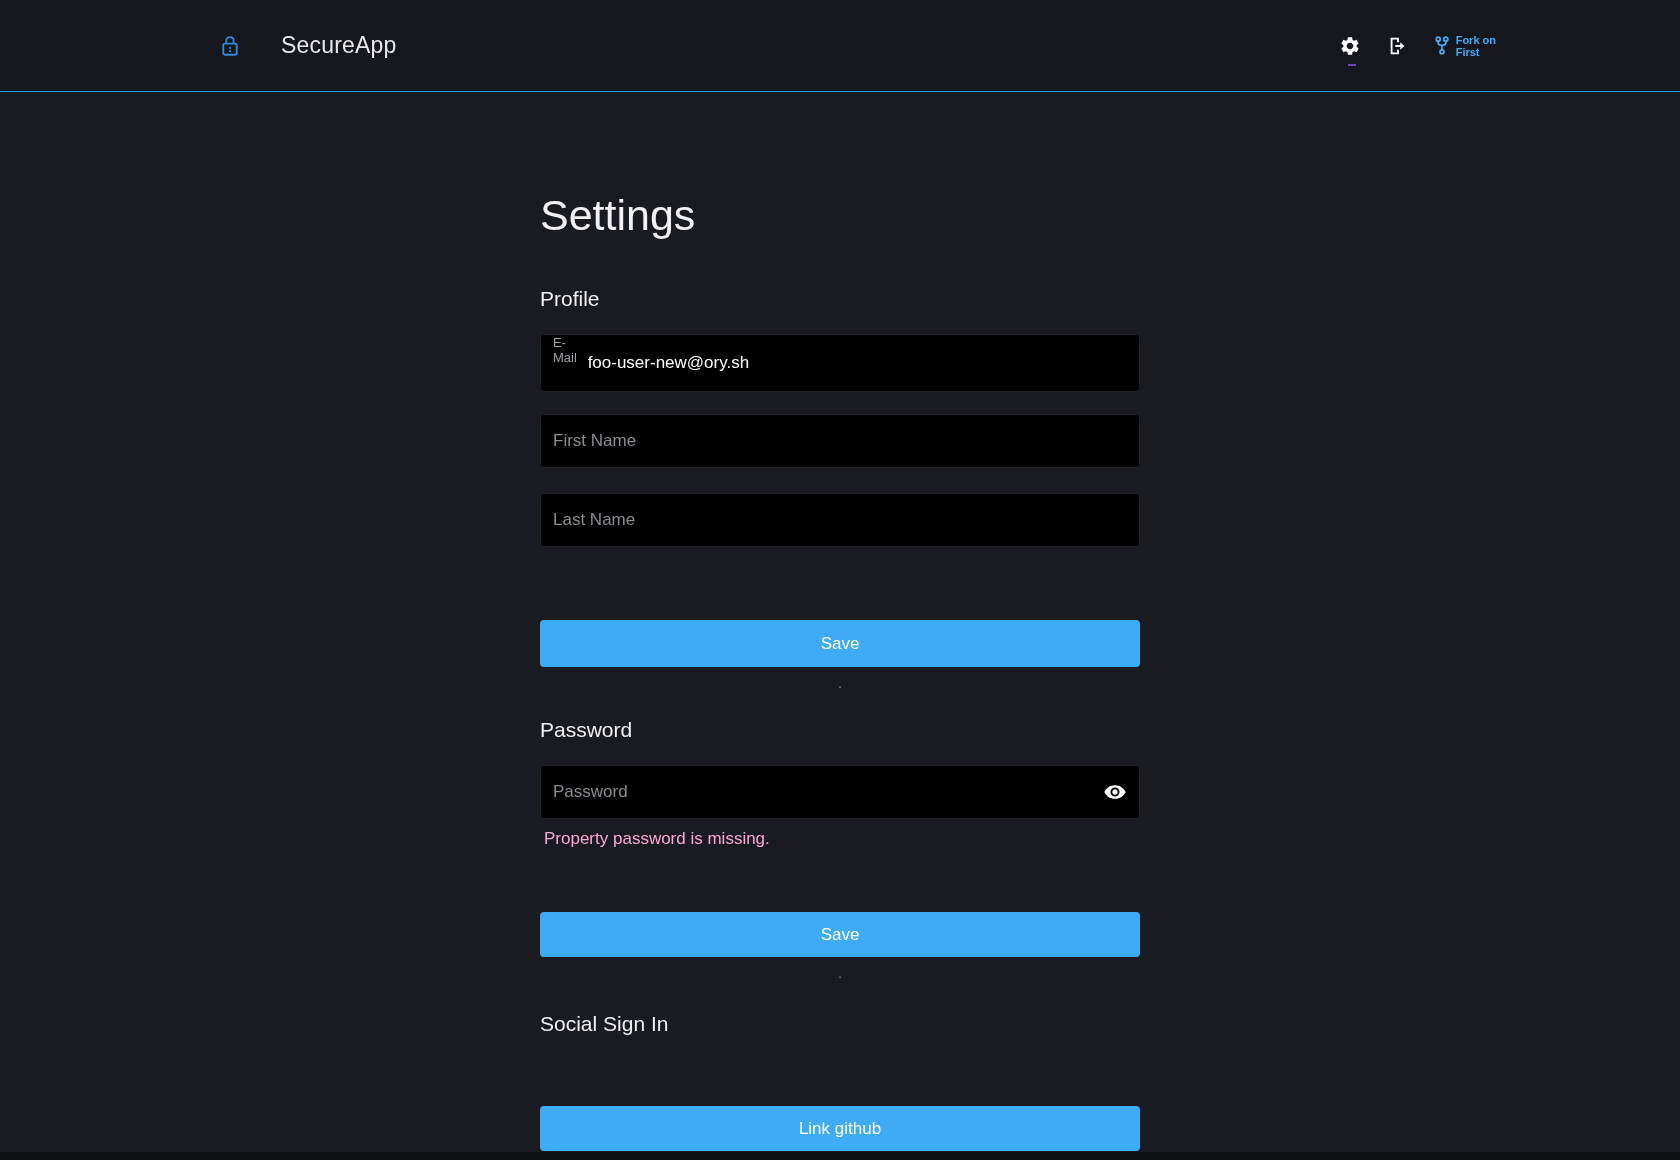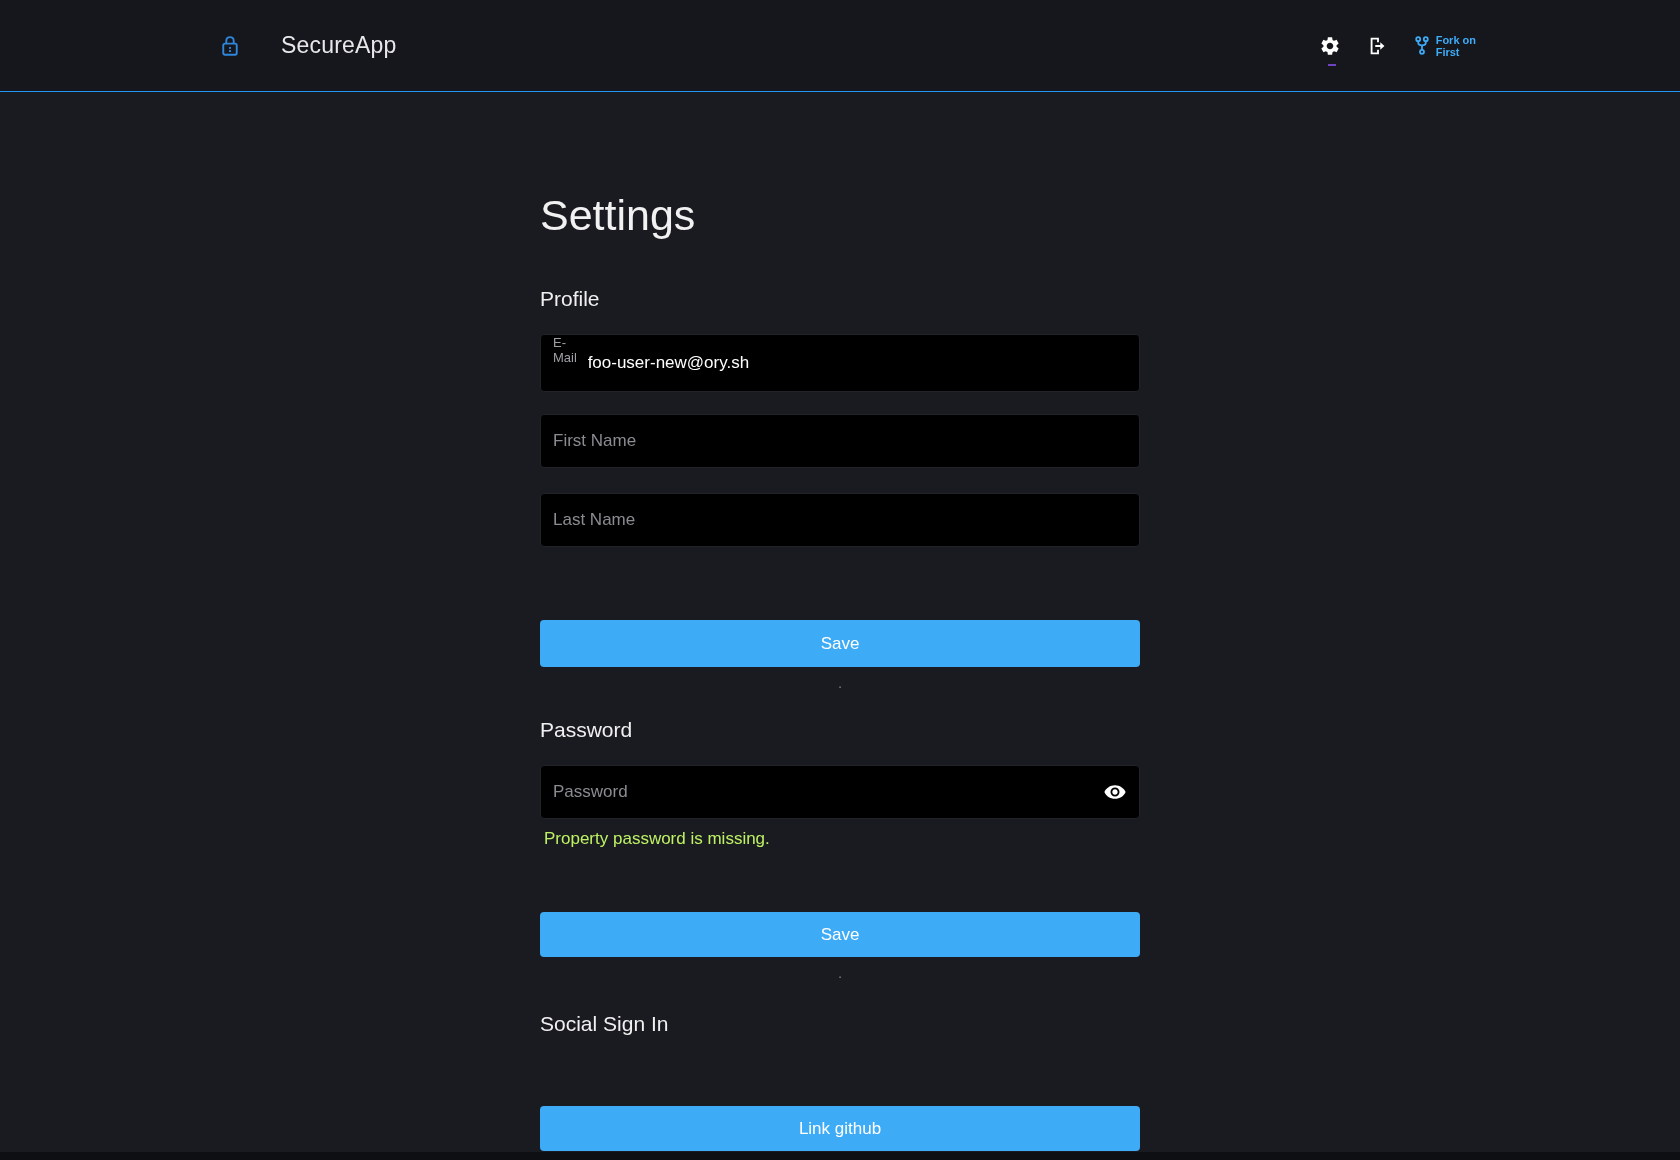--- a/index.html
+++ b/index.html
@@ -21,21 +21,21 @@
   }
   .brand{
     display:flex;align-items:center;gap:12px;
     margin-left:222px;
     cursor:default;
   }
   .brand-name{
     font-size:23px;color:#e8e8ea;letter-spacing:.2px;margin-left:31px;
   }
   .nav-right{
-    position:absolute;right:204px;top:0;height:100%;
+    position:absolute;right:184px;top:0;height:100%;
     display:flex;align-items:center;gap:26px;
   }
   .icon-btn{
     background:none;border:none;padding:0;cursor:pointer;
     display:flex;align-items:center;justify-content:center;
     position:relative;
   }
   .focus-dash{
     position:absolute;left:9px;bottom:-9px;width:8px;height:2px;background:#6f42c1;
   }
@@ -99,21 +99,21 @@
   }
   .btn-save1{margin-top:73px;}
   .btn-save2{margin-top:62px;height:45px;}
   .btn-link{margin-top:70px;height:45px;}
   .messages-dot{
     text-align:center;color:#8e8e93;font-size:13px;line-height:16px;
     margin-top:9px;height:16px;
   }
   .error-text{
     margin:9px 0 0 4px;
-    font-size:17px;color:#bef264;line-height:22px;
+    font-size:17px;color:#f9a8d4;line-height:22px;
   }
   .bottom-strip{
     position:absolute;left:0;bottom:0;width:100%;height:8px;background:#0e0f13;
   }
 </style>
 </head>
 <body>
 
 <header class="navbar">
   <div class="brand">

